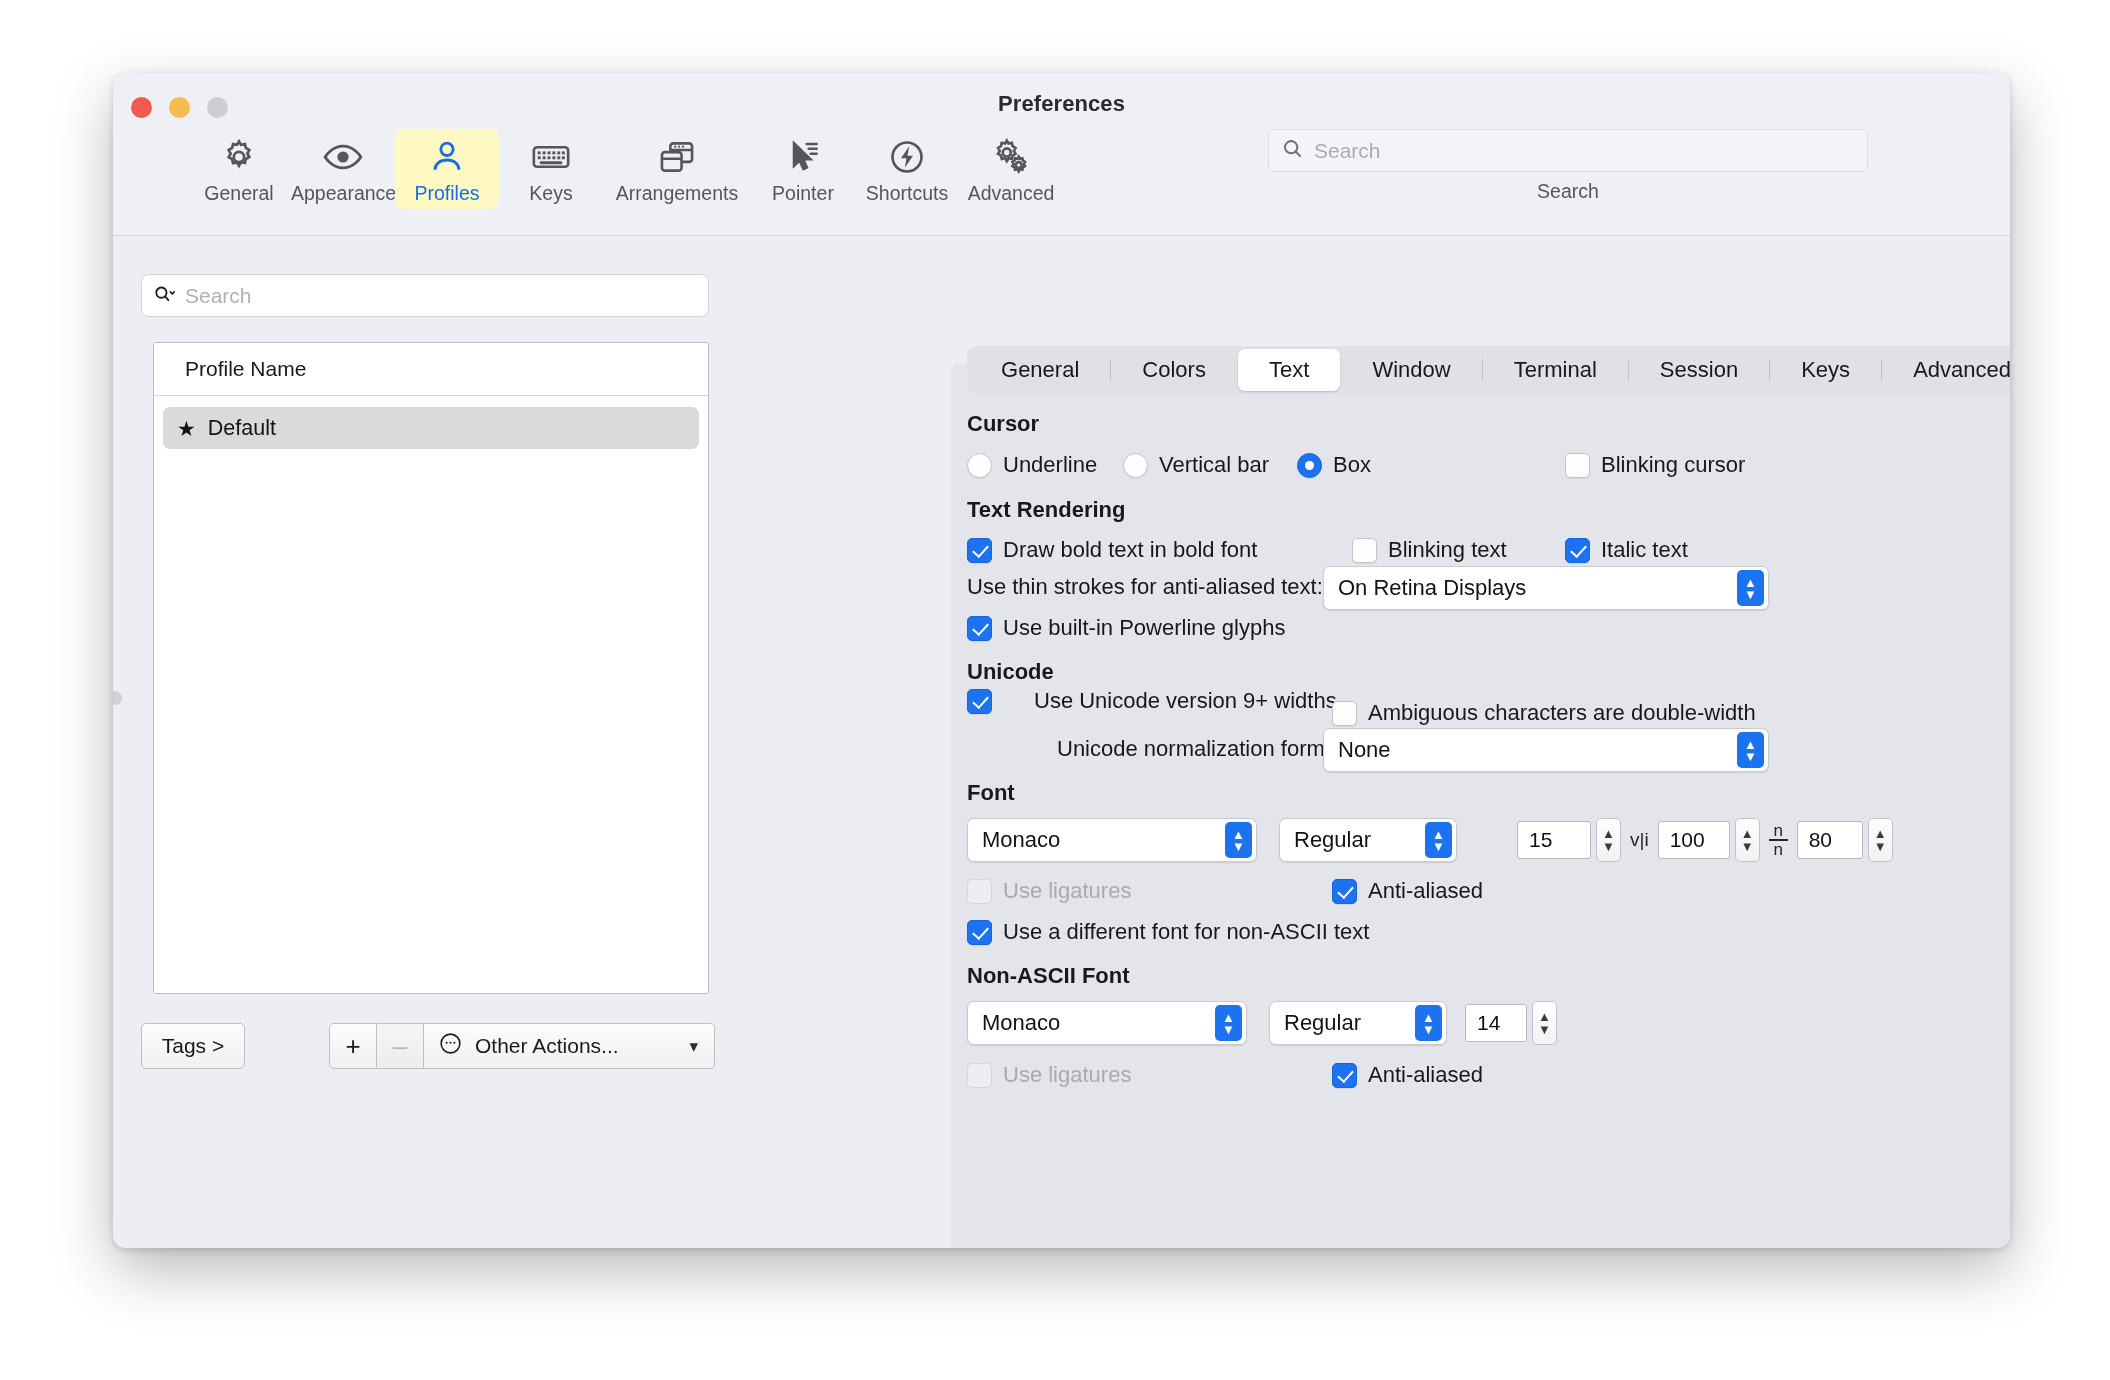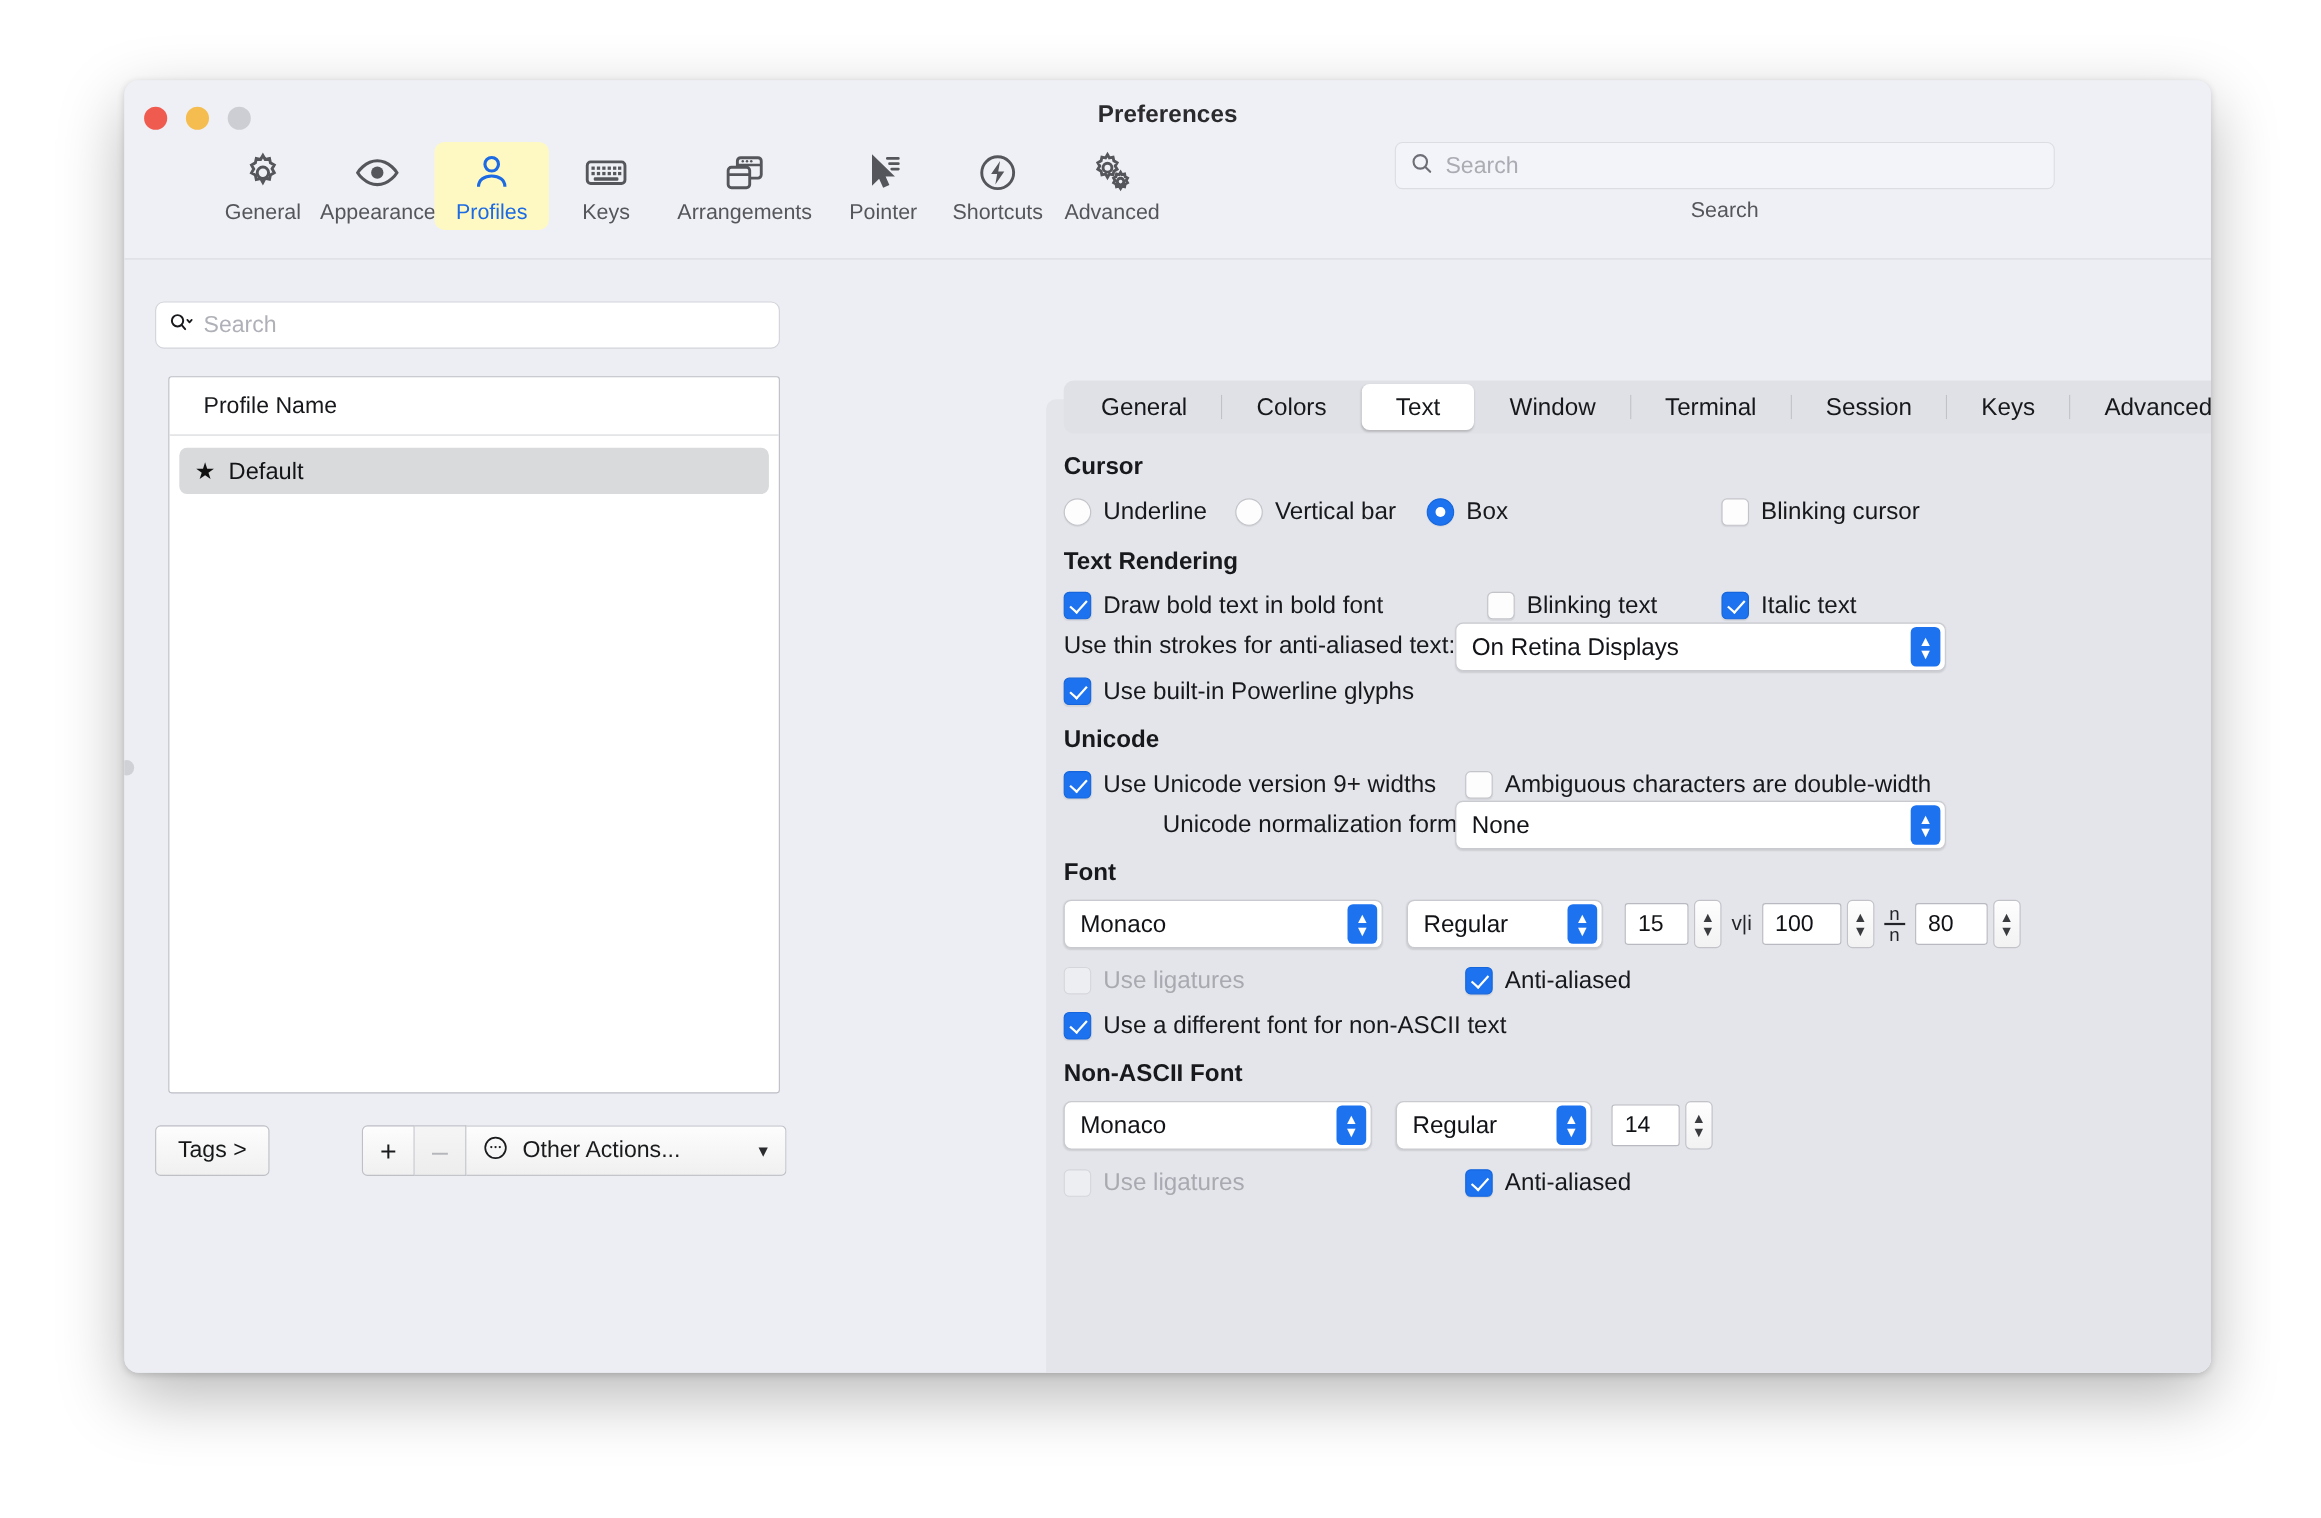--- a/index.html
+++ b/index.html
@@ -711,21 +711,21 @@
             </span>
         </div>
 
         <div class="row" style="left:232px;top:379px;">
           <div class="cb on"></div>
           <span class="ctl-label">Use built-in Powerline glyphs</span>
         </div>
 
         <div class="section-title" style="left:232px;top:423px;">Unicode</div>
 
-        <div class="row" style="left:232px;top:464px;">
+        <div class="row" style="left:232px;top:452px;gap:31px;">
           <div class="cb on"></div>
           <span class="ctl-label">Use Unicode version 9+ widths</span>
         </div>
         <div class="row" style="left:597px;top:464px;">
           <div class="cb"></div>
           <span class="ctl-label">Ambiguous characters are double-width</span>
         </div>
 
         <div class="row" style="left:322px;top:500px;">
           <span class="ctl-label">Unicode normalization form:</span>
@@ -750,21 +750,21 @@
           </div>
           <div style="width:22px;"></div>
           <div class="popup" style="width:178px;">
             <span>Regular</span>
             <span class="arrows">
                 <span>▲</span>
                 <span>▼</span>
               </span>
           </div>
           <div style="width:20px;"></div>
-          <div class="numfield" style="width:58px;">
+          <div class="numfield" style="width:74px;margin-left:40px;">
             <span>15</span>
           </div>
           <div class="stepper">
               <span>▲</span>
               <span>▼</span>
             </div>
           <div class="glyph-icon">v|i</div>
           <div class="numfield" style="width:72px;">
             <span>100</span>
           </div>

